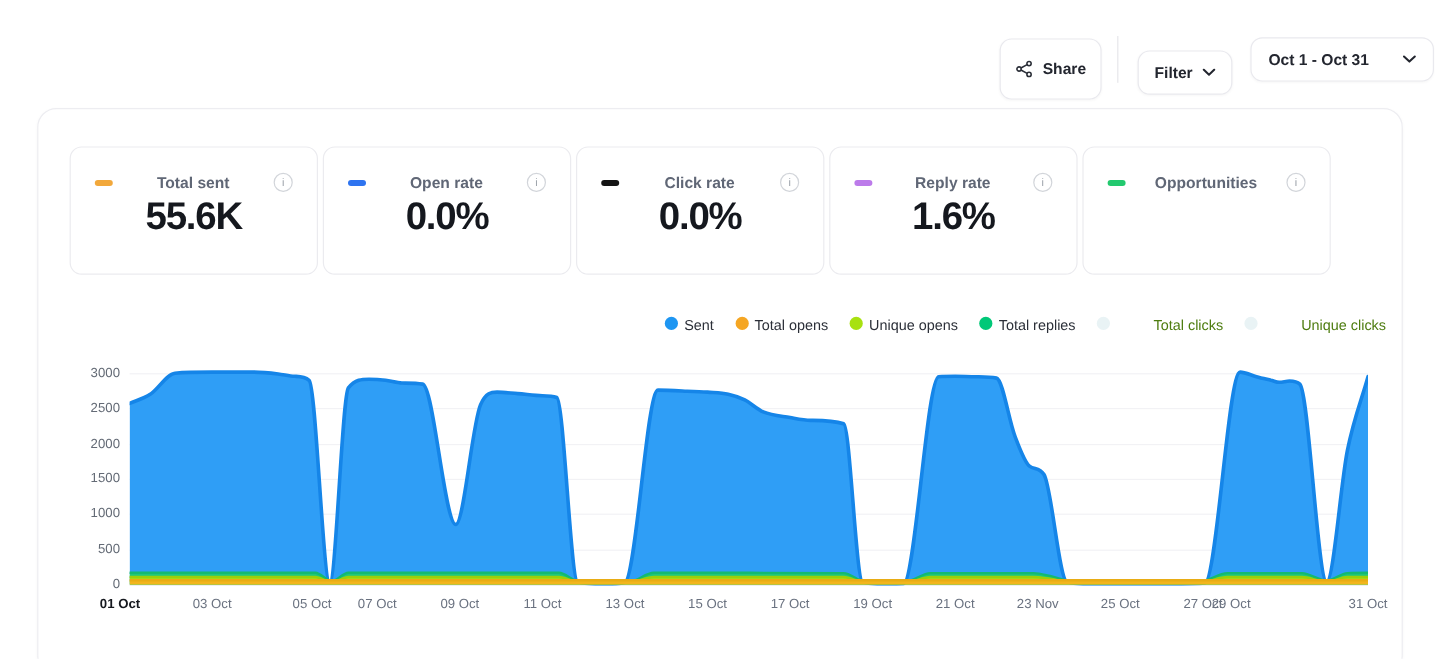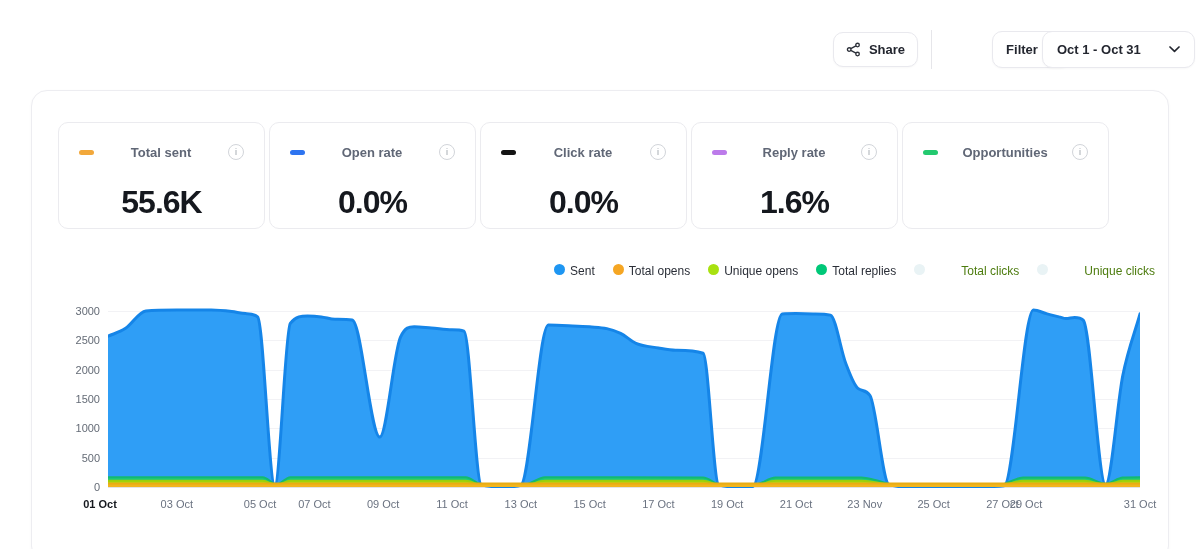--- a/index.html
+++ b/index.html
@@ -9,44 +9,44 @@
     font-family:"Liberation Sans", sans-serif;
     -webkit-font-smoothing:antialiased;
   }
   
   .btn{
     position:absolute;display:flex;align-items:center;justify-content:center;gap:8px;
     background:#fff;border:1px solid #e9e9ee;border-radius:10px;
     font-size:13px;font-weight:700;color:#23262f;cursor:pointer;box-sizing:border-box;
     box-shadow:0 1px 2px rgba(20,20,40,0.03);
   }
-  #share-btn{left:833px;top:32px;width:85px;height:35px;}
+  #share-btn{left:833px;top:32px;width:85px;height:51px;}
   #topbar-divider{position:absolute;left:931px;top:30px;height:39px;width:0;border-left:1px solid #e6e6ea;}
-  #filter-btn{left:948px;top:31px;width:79px;height:37px;margin-left:44px;}
+  #filter-btn{left:948px;top:42px;width:79px;height:37px;}
   #date-btn{left:1042px;top:31px;width:153px;height:37px;justify-content:space-between;padding:0 14px;}
   
   #panel{
     position:absolute;left:31px;top:90px;width:1136px;height:470px;
     background:#fff;border:1px solid #ededf1;border-radius:16px;
     box-shadow:0 1px 3px rgba(20,20,40,0.03);
   }
   
   #cards-row{position:absolute;left:58px;top:122px;display:flex;gap:4px;}
   .card{
     width:207px;height:107px;box-sizing:border-box;background:#fff;
     border:1px solid #ebebef;border-radius:10px;padding:21px 20px 0;
   }
   .card-top{display:flex;align-items:center;height:16px;}
   .pill{width:15px;height:5px;border-radius:3px;flex:none;}
   .card-label{flex:1;text-align:center;font-size:13px;font-weight:600;color:#606776;}
   .info{
     flex:none;width:14px;height:14px;border:1px solid #d2d5da;border-radius:50%;
     color:#9aa0a8;font-size:9px;line-height:14px;text-align:center;font-style:normal;cursor:pointer;
   }
-  .card-value-row{margin-top:24px;display:flex;align-items:center;justify-content:center;gap:9px;}
+  .card-value-row{margin-top:2px;display:flex;align-items:center;justify-content:center;gap:9px;}
   .card-value{font-size:32px;font-weight:700;color:#15181e;letter-spacing:-1px;}
   .secondary{display:flex;align-items:center;gap:9px;}
   .sec-divider{width:2px;height:25px;background:#c7cad1;border-radius:1px;}
   .sec-text{font-size:19px;font-weight:700;letter-spacing:-0.3px;}
   
   #legend-row{position:absolute;top:264px;right:45px;display:flex;gap:18px;align-items:center;}
   .legend-item{display:flex;gap:5px;font-size:12px;color:#2b2f38;cursor:pointer;}
   .legend-dot{width:11px;height:11px;border-radius:50%;flex:none;}
   .legend-item.disabled{color:#4d7c0f;gap:36px;}
   

